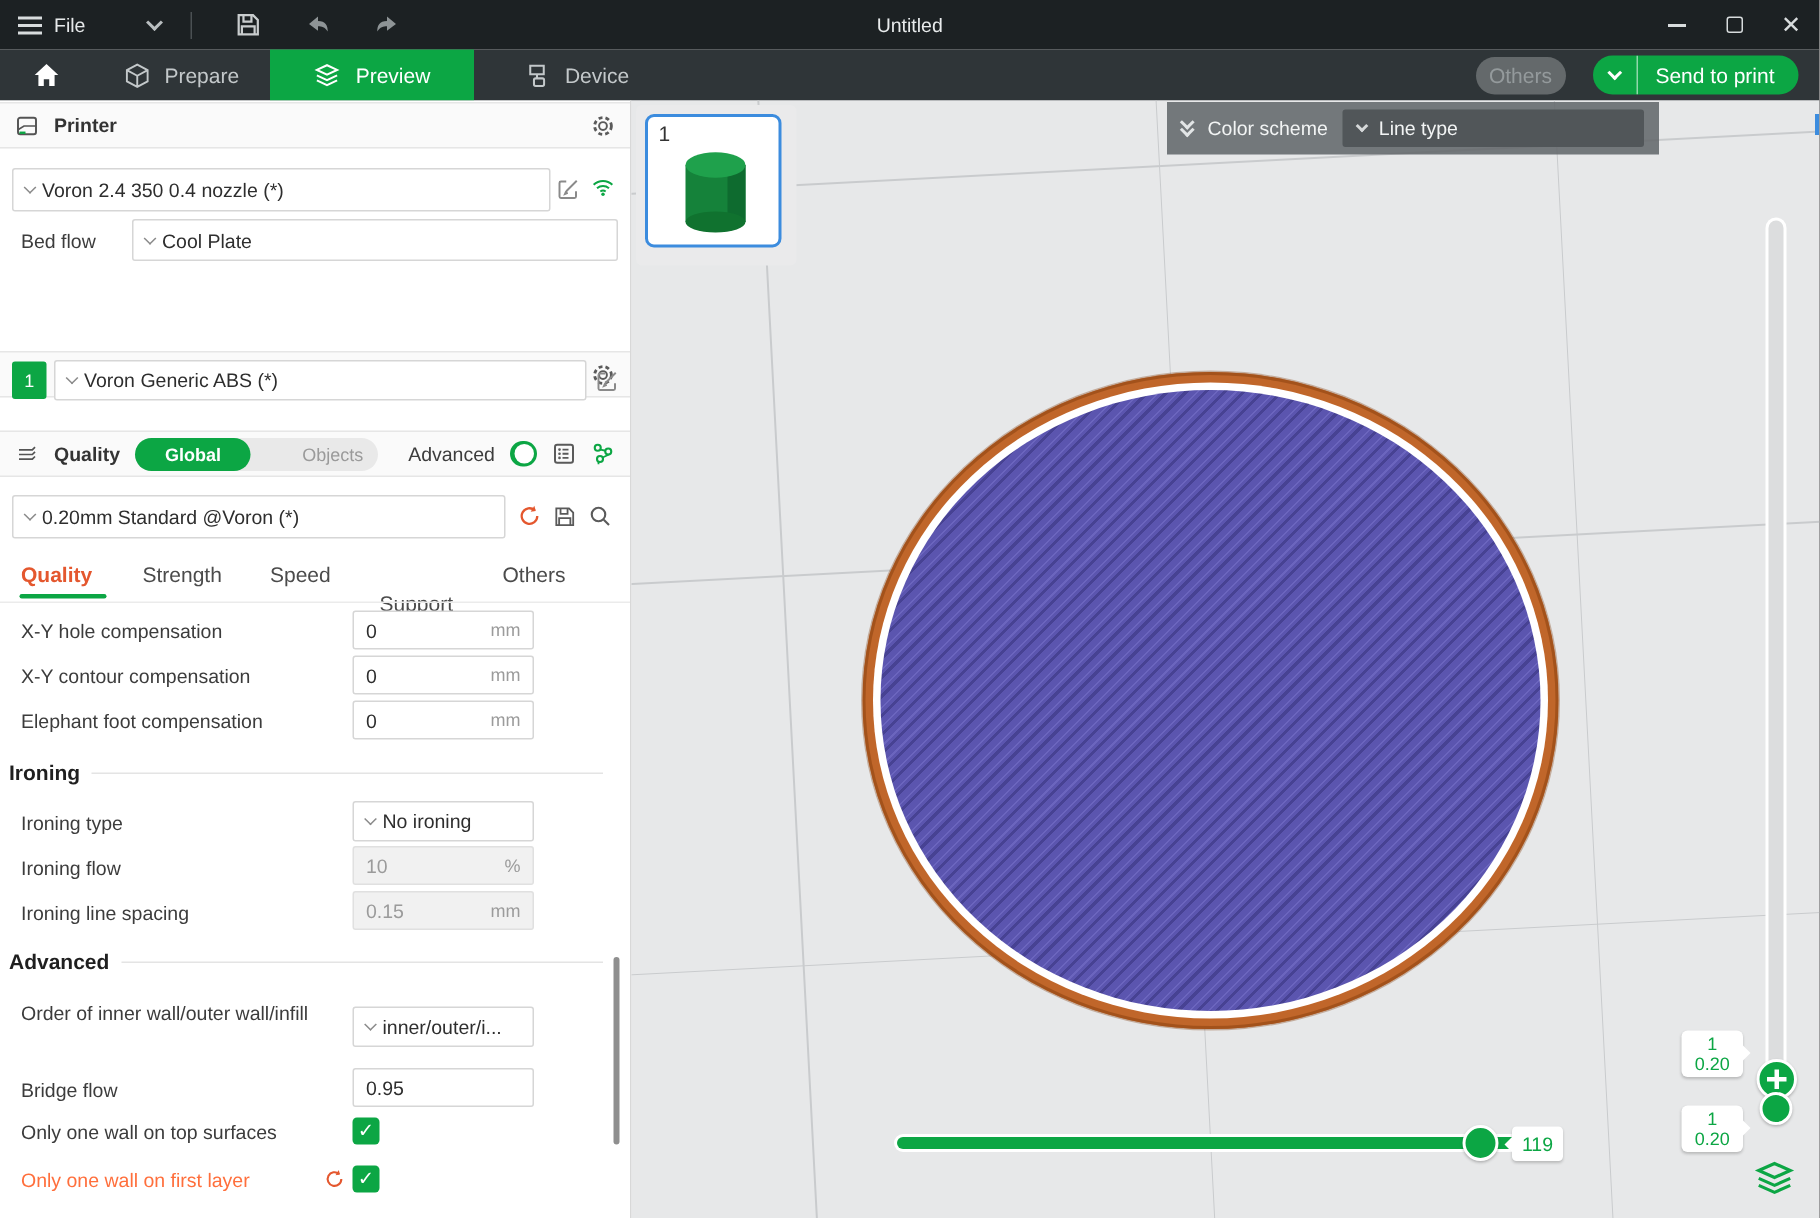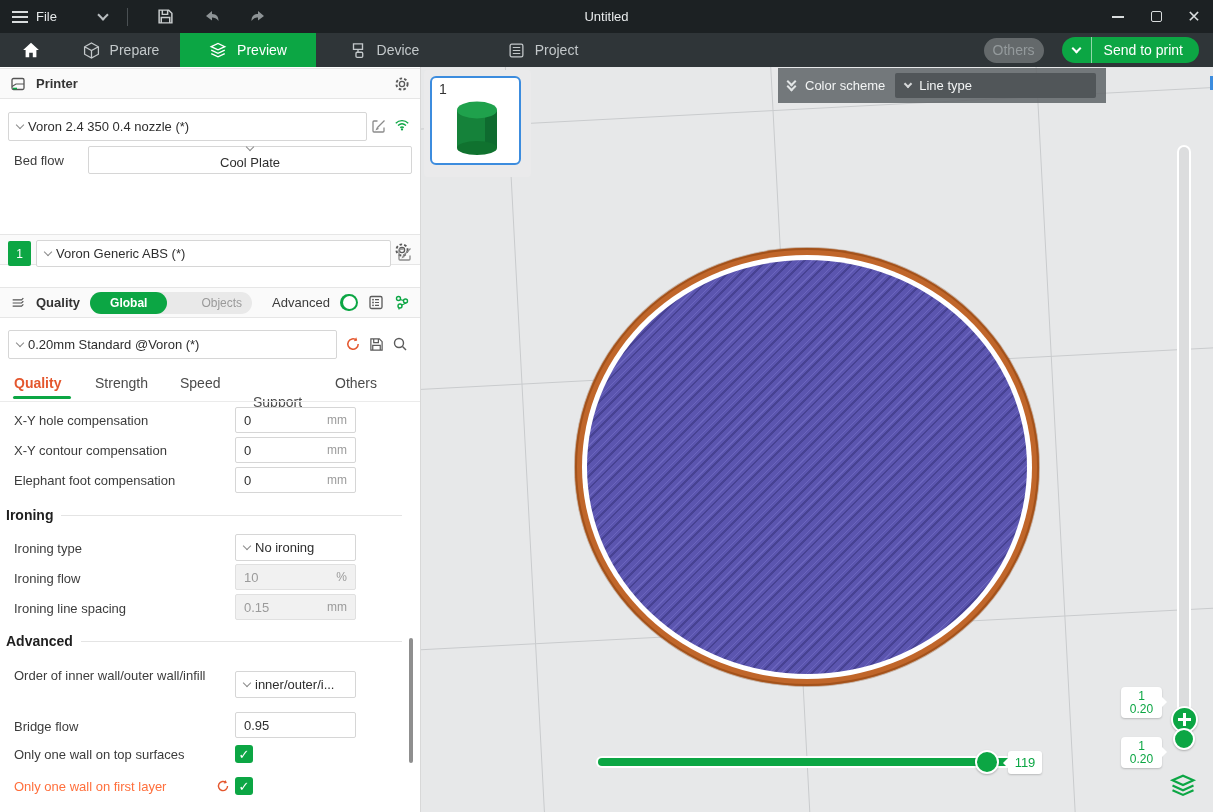--- a/index.html
+++ b/index.html
@@ -186,27 +186,20 @@
       <span>Preview</span>
     </div>
     <div class="nav-tab tab-device">
       <svg width="18" height="18" viewBox="0 0 16 16">
           <path d="M4 2.5 h8 v5 h-8 z" fill="none" stroke="#C3C8CA" stroke-width="1.2"></path>
           <path d="M8 7.5 v2.5" stroke="#C3C8CA" stroke-width="1.2"></path>
           <rect x="6.2" y="10" width="6" height="4.5" rx="1" fill="none" stroke="#C3C8CA" stroke-width="1.2"></rect>
         </svg>
       <span>Device</span>
     </div>
-    <div class="nav-tab tab-project">
-      <svg width="17" height="17" viewBox="0 0 16 16">
-          <rect x="2" y="2" width="12" height="12" rx="1.5" fill="none" stroke="#C3C8CA" stroke-width="1.2"></rect>
-          <path d="M4.5 5.2 h7 M4.5 8 h7 M4.5 10.8 h7" stroke="#C3C8CA" stroke-width="1.1"></path>
-        </svg>
-      <span>Project</span>
-    </div>
     <div class="nav-right">
       <div class="slice-btn">Others</div>
       <div class="send-btn">
         <span class="send-chev">
             <span class="chev"></span>
           </span>
         <span class="send-label">Send to print</span>
       </div>
     </div>
   </div>
@@ -240,21 +233,21 @@
           <path d="M6.5 9.5 L13.5 2.5 M6.5 9.5 l-0.8 1.8 1.8-0.8" fill="none" stroke="#8A8A8A" stroke-width="1.3"></path>
         </svg>
     </span>
     <span class="icon16" style="position:absolute;left:394px;top:50px;">
       <svg width="18" height="16" viewBox="0 0 18 14">
           <path d="M2 5 a10 10 0 0 1 14 0 M4.5 7.5 a7 7 0 0 1 9 0 M7 10 a3.5 3.5 0 0 1 4 0" fill="none" stroke="#0CA644" stroke-width="1.5"></path>
           <circle cx="9" cy="12" r="1.3" fill="#0CA644"></circle>
         </svg>
     </span>
     <span class="row-label" style="left:14px;top:86px;">Bed flow</span>
-    <div class="combo" style="position:absolute;left:88px;top:79px;width:324px;height:28px;flex-direction:column;">
+    <div class="combo" style="position:absolute;left:88px;top:79px;width:324px;height:28px;">
       <span class="chev"></span>
       <span>Cool Plate</span>
     </div>
 
     <div class="sec-head" style="top:125px;margin-top:42px;">
       <span class="icon16">
         <svg width="18" height="16" viewBox="0 0 18 16">
             <path d="M4 2 a7 7 0 0 0 0 12 M8 2.8 a6 6 0 0 0 0 10.4 M12 3.6 a5 5 0 0 0 0 8.8" fill="none" stroke="#3E8E4E" stroke-width="1.4"></path>
           </svg>
       </span>

